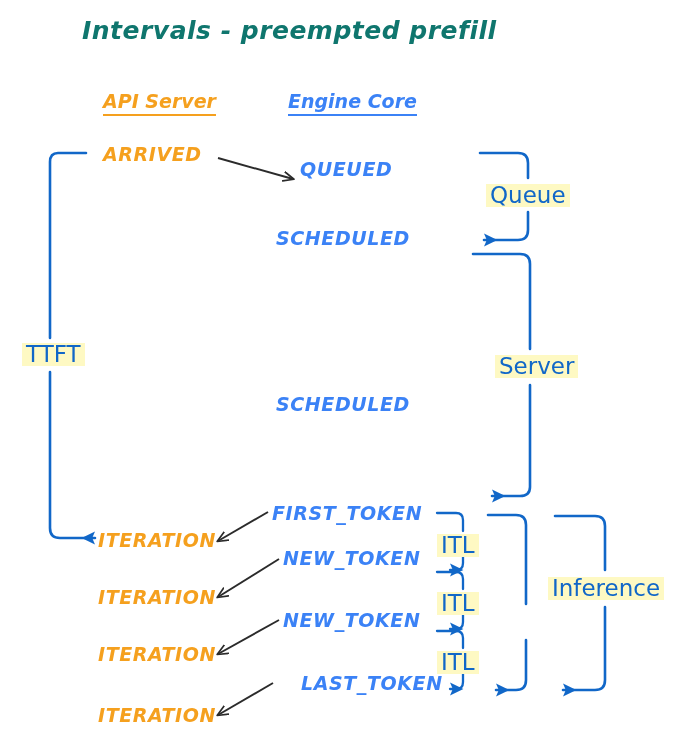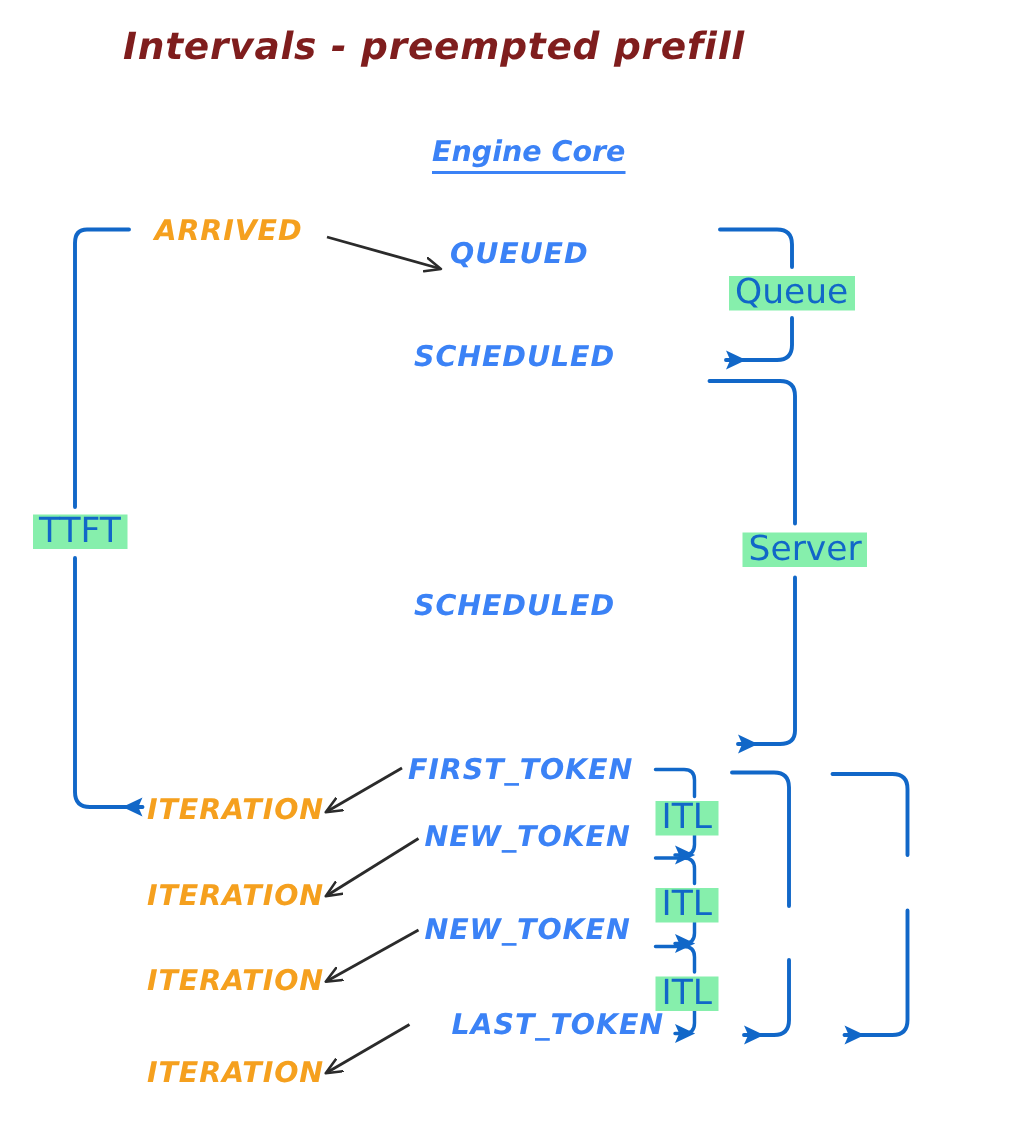--- a/index.html
+++ b/index.html
@@ -4,31 +4,31 @@
 <style>
   html,body{margin:0;padding:0;background:#ffffff;}
   body{width:679px;height:750px;position:relative;overflow:hidden;
        font-family:"DejaVu Sans",sans-serif;}
   #stage{position:relative;width:679px;height:750px;}
   svg.overlay{position:absolute;left:0;top:0;width:679px;height:750px;overflow:visible;}
   .lbl{position:absolute;white-space:nowrap;line-height:1;}
 
   
   .hand{font-family:"DejaVu Sans",sans-serif;font-style:italic;font-weight:700;}
-  .title{font-size:25px;color:#7f1d1d;letter-spacing:.5px;}
+  .title{font-size:25px;color:#0f766e;letter-spacing:.5px;}
   .colhead{font-size:19px;font-weight:700;font-style:italic;}
   .colhead .u{border-bottom:2.5px solid currentColor;padding-bottom:2px;}
   .state{font-size:19px;font-weight:700;font-style:italic;letter-spacing:.6px;}
   .orange{color:#F5A01E;}
   .red{color:#3b82f6;}
   .bluetxt{font-family:"DejaVu Sans",sans-serif;font-style:normal;font-weight:400;
            color:#1167C8;}
   .big{font-size:23px;}
   .mid{font-size:23px;}
-  .whitebg{background:#86efac;padding:0 4px;}
+  .whitebg{background:#fef9c3;padding:0 4px;}
 </style>
 </head>
 <body>
 
 <div id="stage">
 
   <svg class="overlay" viewBox="0 0 679 750">
     <defs>
       <marker id="blk" markerWidth="13" markerHeight="13" refX="10" refY="5.2" orient="auto" markerUnits="userSpaceOnUse">
         <path d="M0.5,0.6 L11,5.2 L0.5,9.8" fill="none" stroke="#2b2b2b" stroke-width="1.7" stroke-linecap="round" stroke-linejoin="round"></path>
@@ -88,20 +88,23 @@
     </g>
 
     <g>
       <path d="M555,516 L595,516 Q605,516 605,526 L605,570" stroke="#1167C8" stroke-width="2.6" fill="none" stroke-linecap="round"></path>
       <path d="M605,607 L605,680 Q605,690 595,690 L563,690" stroke="#1167C8" stroke-width="2.6" fill="none" stroke-linecap="round" marker-end="url(#bluearrow)"></path>
     </g>
   </svg>
 
   <div class="lbl hand title" style="left:82px;top:18px;">Intervals - preempted prefill</div>
 
+  <div class="lbl colhead orange" style="left:103px;top:92px;">
+    <span class="u">API Server</span>
+  </div>
   <div class="lbl colhead red" style="left:288px;top:92px;">
     <span class="u">Engine Core</span>
   </div>
 
   <div class="lbl state orange" style="left:103px;top:145px;">ARRIVED</div>
   <div class="lbl state orange" style="left:98px;top:531px;">ITERATION</div>
   <div class="lbl state orange" style="left:98px;top:588px;">ITERATION</div>
   <div class="lbl state orange" style="left:98px;top:645px;">ITERATION</div>
   <div class="lbl state orange" style="left:98px;top:706px;">ITERATION</div>
 
@@ -112,14 +115,15 @@
   <div class="lbl state red" style="left:283px;top:549px;">NEW_TOKEN</div>
   <div class="lbl state red" style="left:283px;top:611px;">NEW_TOKEN</div>
   <div class="lbl state red" style="left:277px;top:674px;margin-left:24px;">LAST_TOKEN</div>
 
   <div class="lbl bluetxt big whitebg" style="left:22px;top:343px;">TTFT</div>
   <div class="lbl bluetxt big whitebg" style="left:486px;top:184px;">Queue</div>
   <div class="lbl bluetxt big whitebg" style="left:495px;top:355px;">Server</div>
   <div class="lbl bluetxt mid whitebg" style="left:437px;top:534px;">ITL</div>
   <div class="lbl bluetxt mid whitebg" style="left:437px;top:592px;">ITL</div>
   <div class="lbl bluetxt mid whitebg" style="left:437px;top:651px;">ITL</div>
+  <div class="lbl bluetxt big whitebg" style="left:548px;top:577px;">Inference</div>
 
 </div>
 
 </body></html>

